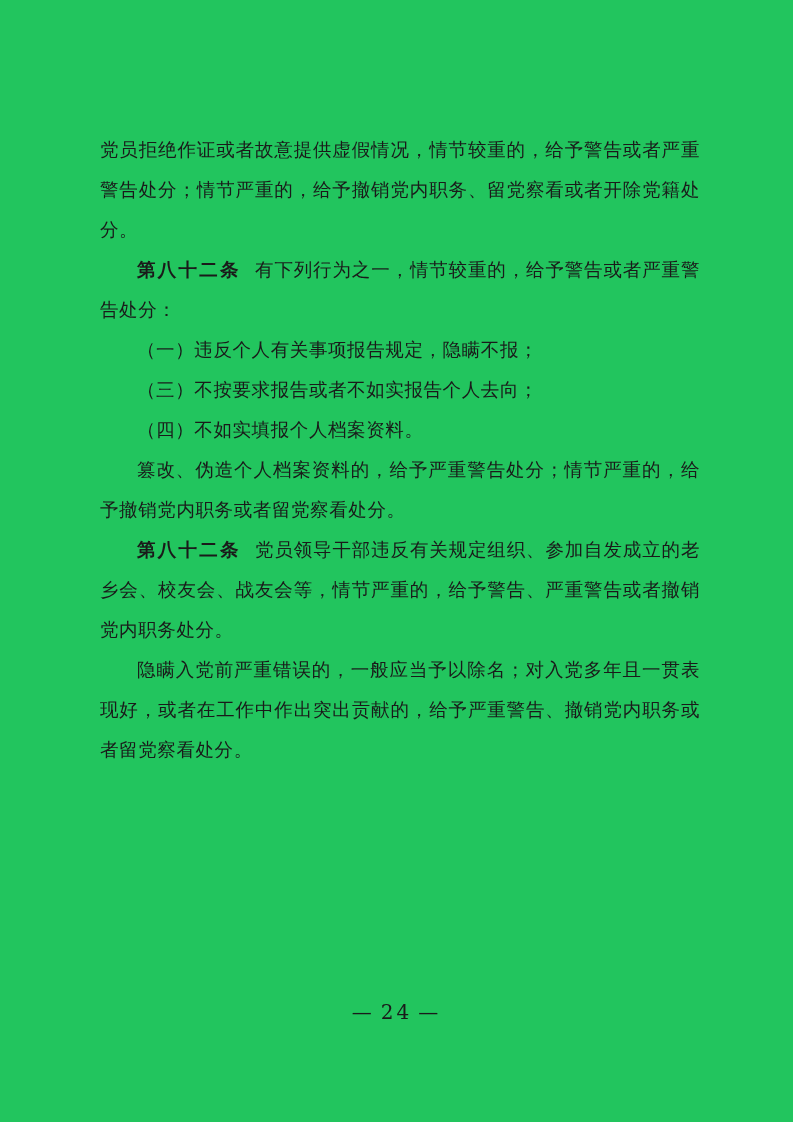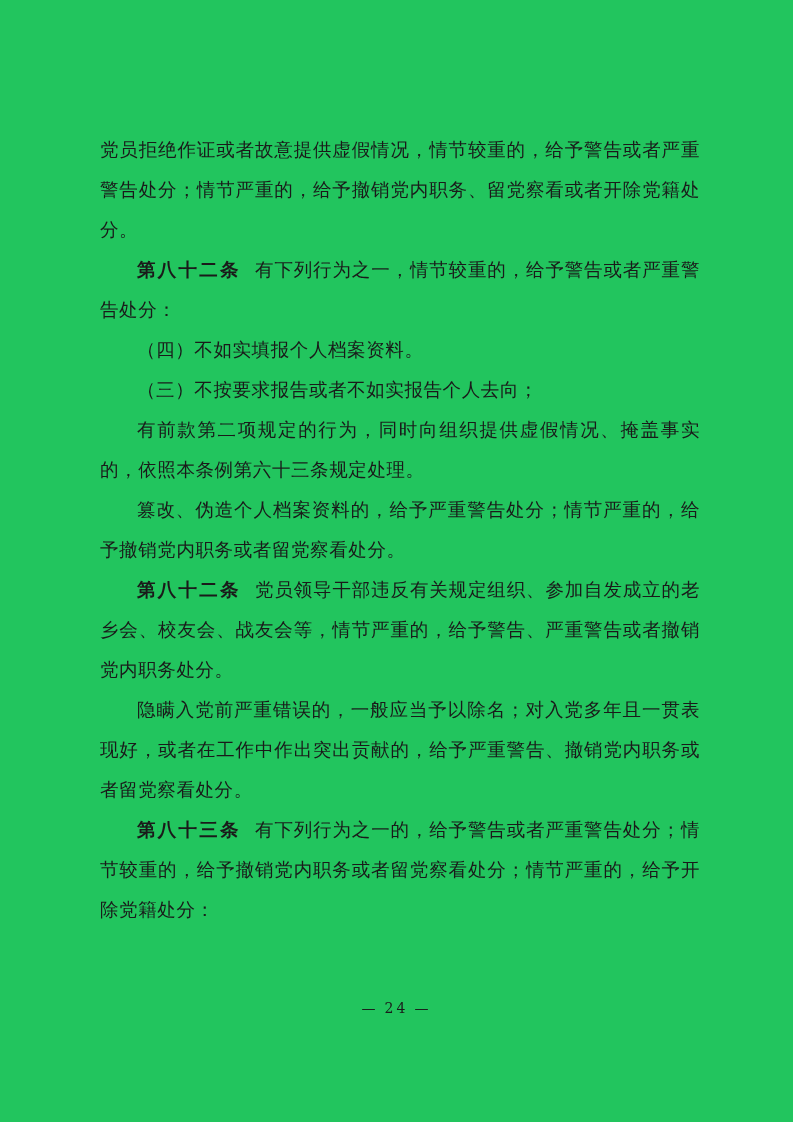--- a/index.html
+++ b/index.html
@@ -45,54 +45,53 @@
   .art-gap {
     display: inline-block;
     width: 14px;
   }
   .footer {
     position: absolute;
     left: 0;
     right: 0;
     top: 1000px;
     text-align: center;
-    font-size: 14px;
+    font-size: 20px;
     font-family: "DejaVu Serif", serif;
     color: #1a1a1a;
     letter-spacing: 3px;
   }
   .footer .dash {
     display: inline-block;
     margin: 0 6px;
   }
 </style>
 </head>
 <body>
 
 <div class="page">
 
   <div class="content">
 
     <p class="para">党员拒绝作证或者故意提供虚假情况，情节较重的，给予警告或者严重警告处分；情节严重的，给予撤销党内职务、留党察看或者开除党籍处分。</p>
 
     <p class="para indent1"><span class="art-num">第八十二条</span><span class="art-gap"></span><span>有下列行为之一，情节较重的，给予警告或者严重警告处分：</span></p>
 
+    <p class="para indent2">（一）违反个人有关事项报告规定，隐瞒不报；</p>
 
+
+    <p class="para indent2">（三）不按要求报告或者不如实报告个人去向；</p>
 
     <p class="para indent2">（四）不如实填报个人档案资料。</p>
 
-    <p class="para indent2">（三）不按要求报告或者不如实报告个人去向；</p>
-
-    <p class="para indent1">有前款第二项规定的行为，同时向组织提供虚假情况、掩盖事实的，依照本条例第六十三条规定处理。</p>
 
     <p class="para indent1">篡改、伪造个人档案资料的，给予严重警告处分；情节严重的，给予撤销党内职务或者留党察看处分。</p>
 
     <p class="para indent1"><span class="art-num">第八十二条</span><span class="art-gap"></span><span>党员领导干部违反有关规定组织、参加自发成立的老乡会、校友会、战友会等，情节严重的，给予警告、严重警告或者撤销党内职务处分。</span></p>
 
     <p class="para indent1">隐瞒入党前严重错误的，一般应当予以除名；对入党多年且一贯表现好，或者在工作中作出突出贡献的，给予严重警告、撤销党内职务或者留党察看处分。</p>
 
-    <p class="para indent1"><span class="art-num">第八十三条</span><span class="art-gap"></span><span>有下列行为之一的，给予警告或者严重警告处分；情节较重的，给予撤销党内职务或者留党察看处分；情节严重的，给予开除党籍处分：</span></p>
 
   </div>
 
   <div class="footer"><span class="dash">—</span><span>24</span><span class="dash">—</span></div>
 
 </div>
 
 </body></html>

